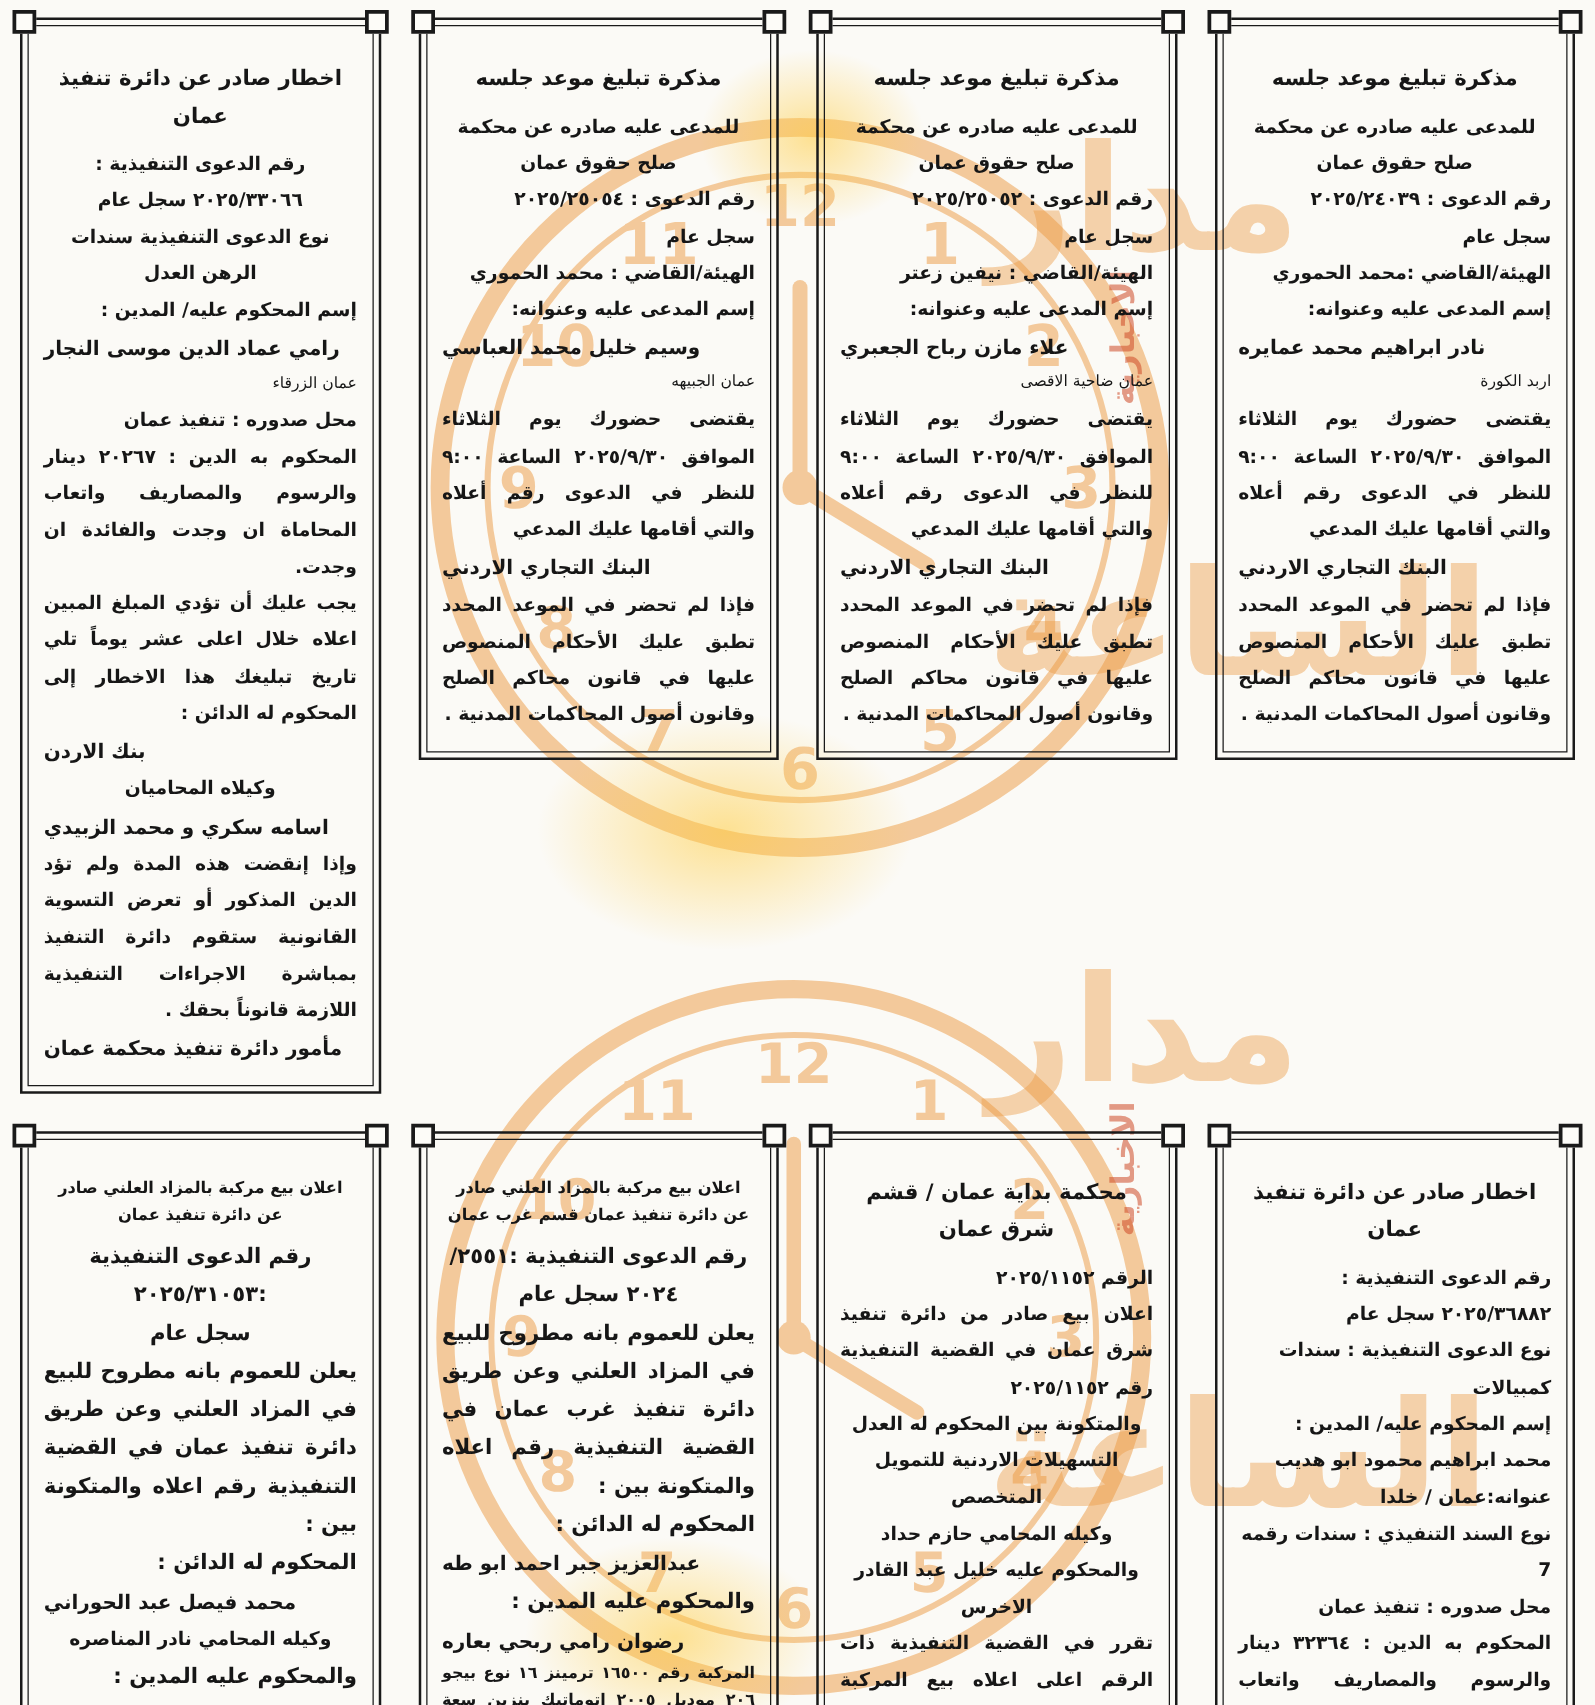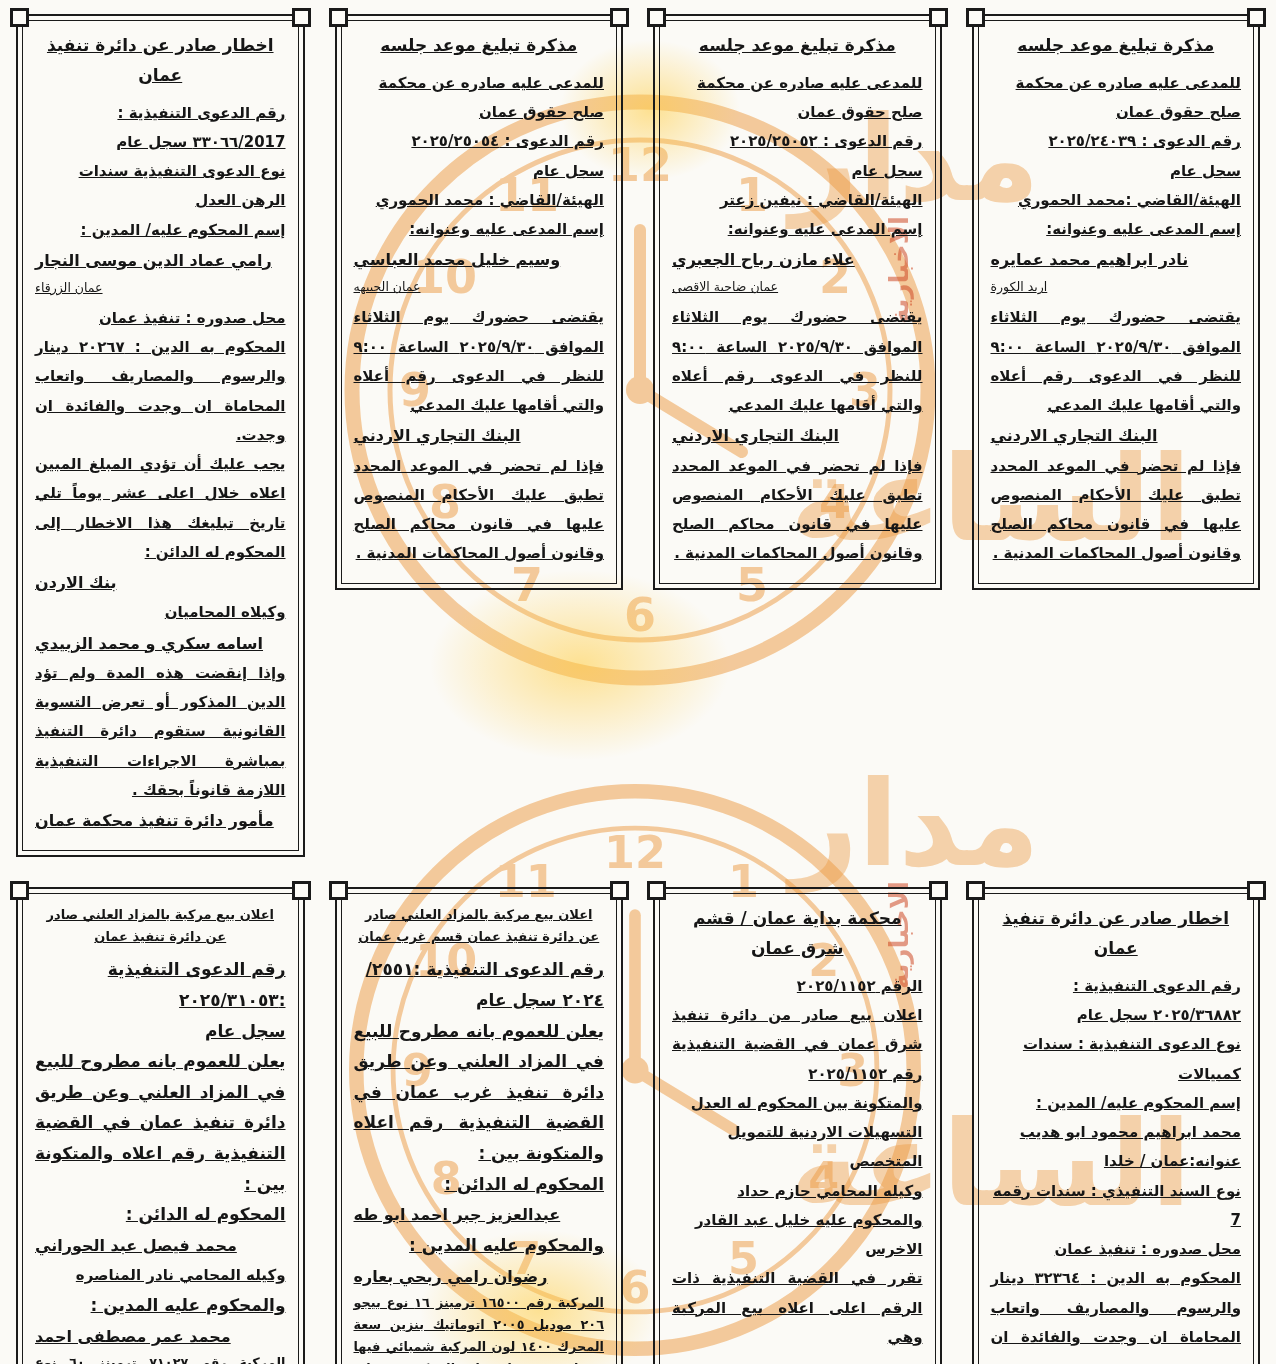--- a/index.html
+++ b/index.html
@@ -47,28 +47,28 @@
     padding: 4px;
     background: transparent;
     direction: rtl;
   }
   .notice::before, .notice::after {
     content: ""; position: absolute; width: 13px; height: 13px;
     background: #fdfcf8; border: 3px solid #1a1a1a; top: -8px;
   }
   .notice::before { right: -8px; }
   .notice::after  { left: -8px; }
-  .notice-inner { border: 1px solid #1a1a1a; padding: 10px 12px 14px; min-height: 120px; text-decoration: underline; }
+  .notice-inner { border: 1px solid #1a1a1a; padding: 28px 12px 14px; min-height: 120px; }
 
   
   .ln { font-size: 15px; font-weight: bold; line-height: 1.95; text-align: right; }
   .ln.h  { font-size: 17px; text-align: center; line-height: 1.75; margin-bottom: 8px; }
-  .ln.c  { }
+  .ln.c  { text-align: center; }
   .ln.cb { text-align: left; font-size: 16px; }
-  .ln.sub{ text-align: left; font-size: 12.5px; font-weight: normal; line-height: 1.6; margin: 2px 0 6px; }
+  .ln.sub{ text-align: right; font-size: 12.5px; font-weight: normal; line-height: 1.6; margin: 2px 0 6px; }
   .ln.j  { text-align: justify; }
   .ln.sm { font-size: 17px; line-height: 1.8; }
   .ln.xs { font-size: 12.8px; line-height: 1.72; }
   .ln.h.sm { font-size: 13px; line-height: 1.7; margin-bottom: 6px; }
 </style>
 </head>
 <body>
 
 <svg width="0" height="0" style="position:absolute" aria-hidden="true">
   <symbol id="wmclock" viewBox="0 0 620 620">
@@ -173,21 +173,21 @@
         <div class="ln j">يقتضى حضورك يوم الثلاثاء الموافق ٢٠٢٥/٩/٣٠ الساعة ٩:٠٠ للنظر في الدعوى رقم أعلاه والتي أقامها عليك المدعي</div>
         <div class="ln cb">البنك التجاري الاردني</div>
         <div class="ln j">فإذا لم تحضر في الموعد المحدد تطبق عليك الأحكام المنصوص عليها في قانون محاكم الصلح وقانون أصول المحاكمات المدنية .</div>
       </div>
   </section>
 
   <section class="notice">
     <div class="notice-inner">
         <div class="ln h">اخطار صادر عن دائرة تنفيذ عمان</div>
         <div class="ln c">رقم الدعوى التنفيذية :</div>
-        <div class="ln c">2017/٣٣٠٦٦ سجل عام</div>
+        <div class="ln c">٢٠٢٥/٣٣٠٦٦ سجل عام</div>
         <div class="ln c">نوع الدعوى التنفيذية سندات الرهن العدل</div>
         <div class="ln r">إسم المحكوم عليه/ المدين :</div>
         <div class="ln cb">رامي عماد الدين موسى النجار</div>
         <div class="ln sub">عمان الزرقاء</div>
         <div class="ln r">محل صدوره : تنفيذ عمان</div>
         <div class="ln j">المحكوم به الدين : ٢٠٢٦٧ دينار والرسوم والمصاريف واتعاب المحاماة ان وجدت والفائدة ان وجدت.</div>
         <div class="ln j">يجب عليك أن تؤدي المبلغ المبين اعلاه خلال اعلى عشر يوماً تلي تاريخ تبليغك هذا الاخطار إلى المحكوم له الدائن :</div>
         <div class="ln cb">بنك الاردن</div>
         <div class="ln c">وكيلاه المحاميان</div>
         <div class="ln cb">اسامه سكري و محمد الزبيدي</div>

